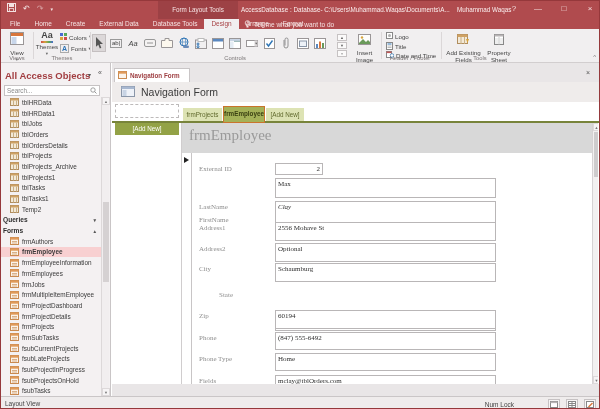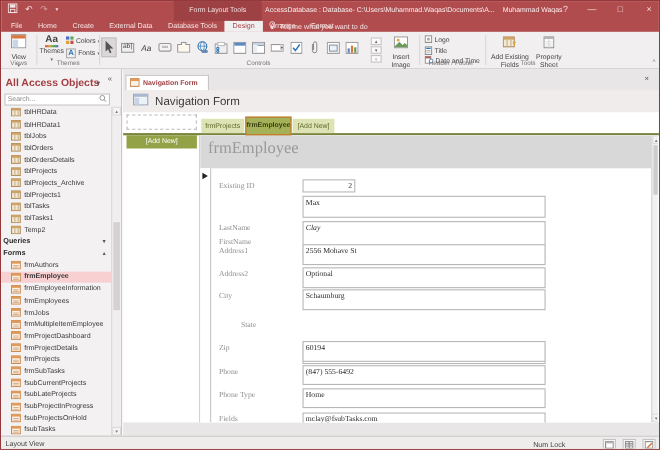--- a/index.html
+++ b/index.html
@@ -653,42 +653,42 @@
       </div>
       <div id="rec-selector">
         <div id="rec-arrow"></div>
       </div>
 
       <div id="emb-scroll">
         <div class="sarrow" style="top:0;width:7px">▲</div>
         <div id="emb-thumb"></div>
         <div class="sarrow" style="bottom:0;width:7px">▼</div>
       </div>
-    <div class="flabel" style="top: 42px;">Existing ID</div>
+    <div class="flabel" style="top: 42px;">External ID</div>
         <div class="fbox" style="top: 40px; height: 12px; width: 48px; text-align: right;">2</div>
         <div class="flabel" style="top: 57px; margin-top: 36px;">FirstName</div>
         <div class="fbox" style="top: 55px; height: 20px;">Max</div>
         <div class="flabel" style="top: 80px; text-align: right;">LastName</div>
         <div class="fbox" style="top: 78px; height: 36px; font-style: italic;">Clay</div>
         <div class="flabel" style="top: 101px;">Address1</div>
         <div class="fbox" style="top: 99px; height: 19px;">2556 Mohave St</div>
         <div class="flabel" style="top: 122px;">Address2</div>
         <div class="fbox" style="top: 120px; height: 19px;">Optional</div>
         <div class="flabel" style="top: 142px;">City</div>
         <div class="fbox" style="top: 140px; height: 19px;">Schaumburg</div>
         <div class="flabel" style="top: 168px; margin-left: 20px;">State</div>
         <div class="fbox" style="top: 166px; height: 19px; margin-top: 23px;">IL</div>
         <div class="flabel" style="top: 189px;">Zip</div>
         <div class="fbox" style="top: 187px; height: 19px;">60194</div>
         <div class="flabel" style="top: 211px;">Phone</div>
         <div class="fbox" style="top: 209px; height: 18px;">(847) 555-6492</div>
         <div class="flabel" style="top: 232px;">Phone Type</div>
         <div class="fbox" style="top: 230px; height: 18px;">Home</div>
         <div class="flabel" style="top: 254px;">Fields</div>
-        <div class="fbox" style="top: 252px; height: 12px;">mclay@fsubTasks.com</div>
+        <div class="fbox" style="top: 252px; height: 12px;">mclay@tblOrders.com</div>
       </div>
 
   <div class="ntab" style="left: 71px; width: 39px;">frmProjects</div>
       <div class="ntab ntab-sel" style="left: 111px; width: 42px;">frmEmployee</div>
       <div class="ntab" style="left: 154px; width: 38px;">[Add New]</div>
     </div>
 </div>
 
 <div id="status-bar">
   <span id="status-left">Layout View</span>

